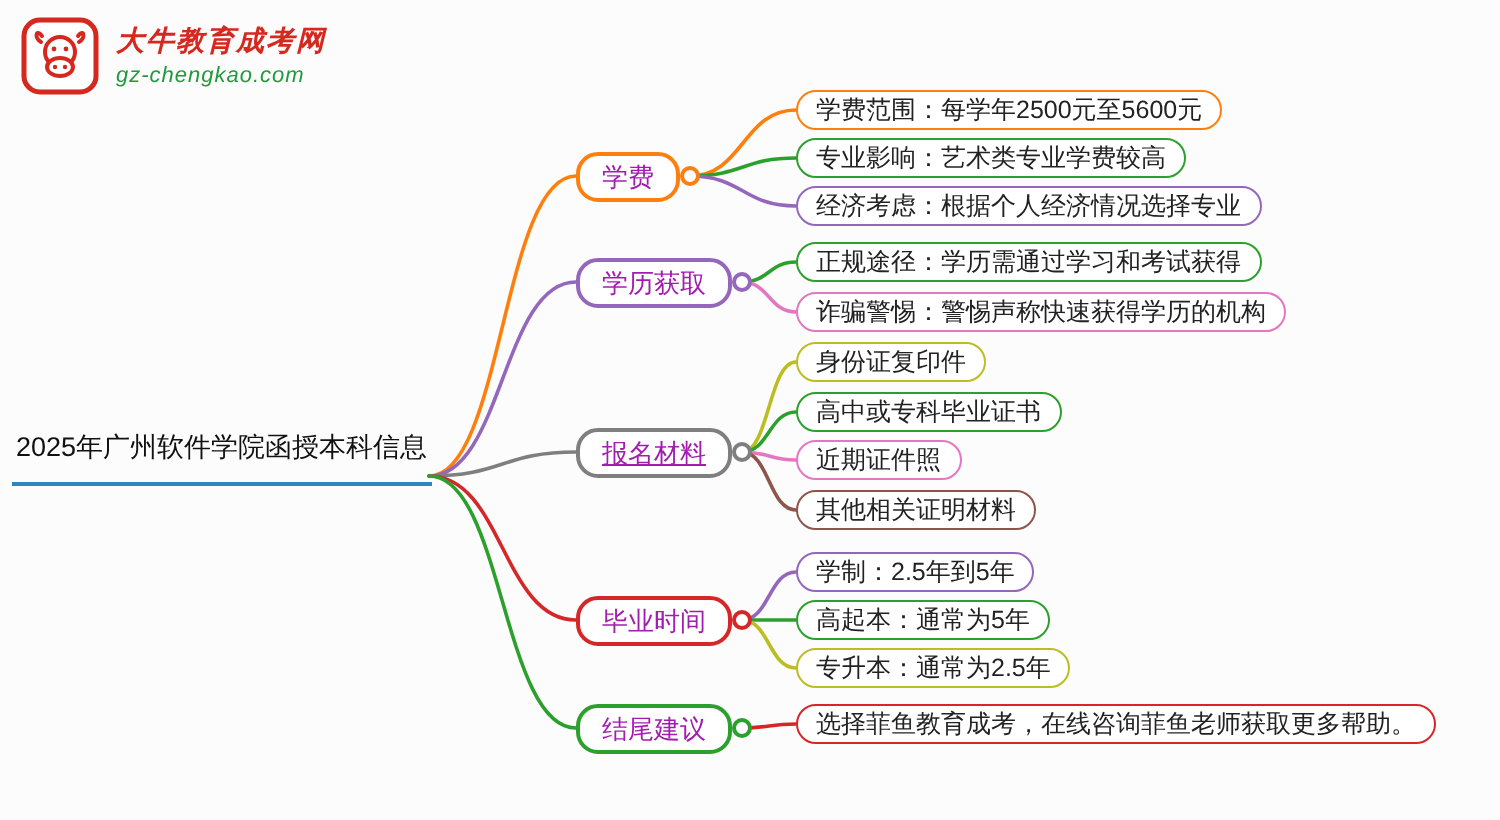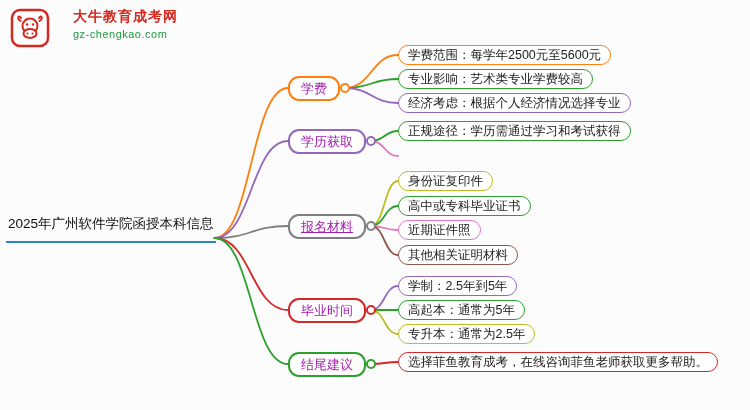--- a/index.html
+++ b/index.html
@@ -59,21 +59,23 @@
     border: 2px solid #999;
     border-radius: 50%;
     background: #fff;
   }
   .logo {
     position: absolute;
     z-index: 4;
     left: 10px;
     top: 8px;
     display: flex;
-    gap: 23px;
+    align-items: center;
+    gap: 8px;
+    font-style: italic;
   }
   .logo-text .brand {
     color: #d5281e;
     font-weight: bold;
     font-size: 14px;
     letter-spacing: 1px;
   }
   .logo-text .domain {
     color: #1f9a3d;
     font-size: 11px;
@@ -128,20 +130,21 @@
   <div class="root" style="border-bottom-color: rgb(46, 134, 193);">2025年广州软件学院函授本科信息</div>
 
 <div class="node branch" style="border-color: rgb(255, 127, 14); left: 288px; top: 75.5px;">学费</div>
     <div class="dot" style="border-color: rgb(255, 127, 14); left: 340px; top: 83px;"></div>
     <div class="node leaf" style="border-color: rgb(255, 127, 14); left: 398px; top: 45px;">学费范围：每学年2500元至5600元</div>
     <div class="node leaf" style="border-color: rgb(44, 160, 44); left: 398px; top: 69px;">专业影响：艺术类专业学费较高</div>
     <div class="node leaf" style="border-color: rgb(148, 103, 189); left: 398px; top: 93px;">经济考虑：根据个人经济情况选择专业</div>
     <div class="node branch" style="border-color: rgb(148, 103, 189); left: 288px; top: 128.5px;">学历获取</div>
     <div class="dot" style="border-color: rgb(148, 103, 189); left: 366px; top: 136px;"></div>
     <div class="node leaf" style="border-color: rgb(44, 160, 44); left: 398px; top: 121px;">正规途径：学历需通过学习和考试获得</div>
+    <div class="node leaf" style="border-color: rgb(227, 119, 194); left: 398px; top: 146px;">诈骗警惕：警惕声称快速获得学历的机构</div>
     <div class="node branch" style="border-color: rgb(127, 127, 127); left: 288px; top: 213.5px; text-decoration: underline;">报名材料</div>
     <div class="dot" style="border-color: rgb(127, 127, 127); left: 366px; top: 221px;"></div>
     <div class="node leaf" style="border-color: rgb(188, 189, 34); left: 398px; top: 171px;">身份证复印件</div>
     <div class="node leaf" style="border-color: rgb(44, 160, 44); left: 398px; top: 196px;">高中或专科毕业证书</div>
     <div class="node leaf" style="border-color: rgb(227, 119, 194); left: 398px; top: 220px;">近期证件照</div>
     <div class="node leaf" style="border-color: rgb(140, 86, 75); left: 398px; top: 245px;">其他相关证明材料</div>
     <div class="node branch" style="border-color: rgb(214, 39, 40); left: 288px; top: 297.5px;">毕业时间</div>
     <div class="dot" style="border-color: rgb(214, 39, 40); left: 366px; top: 305px;"></div>
     <div class="node leaf" style="border-color: rgb(148, 103, 189); left: 398px; top: 276px;">学制：2.5年到5年</div>
     <div class="node leaf" style="border-color: rgb(44, 160, 44); left: 398px; top: 300px;">高起本：通常为5年</div>

